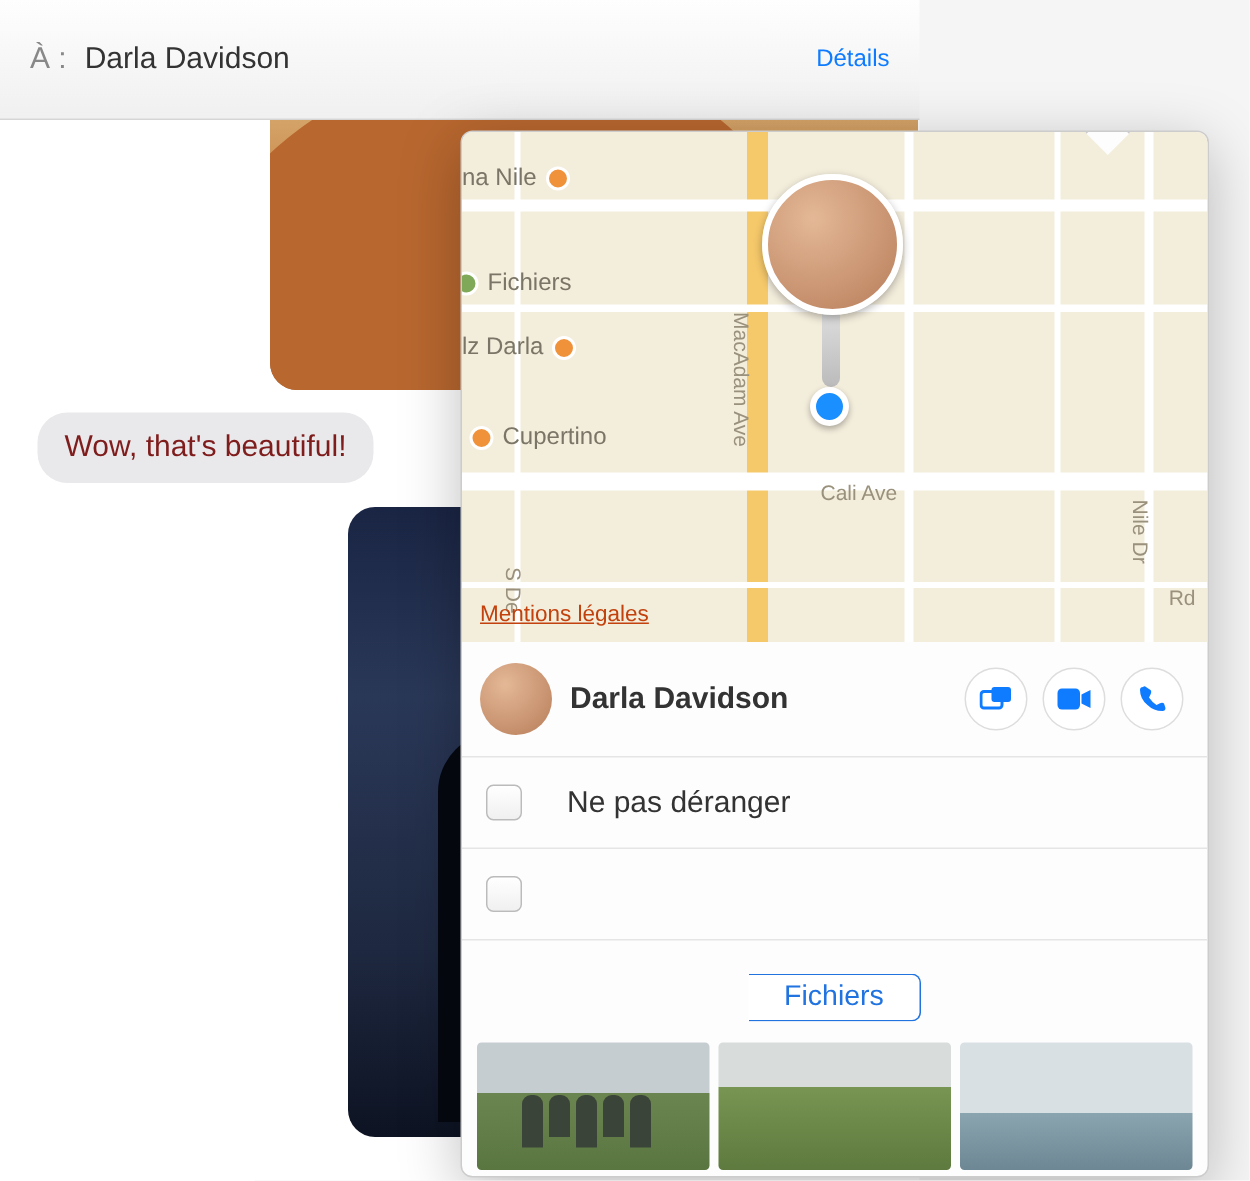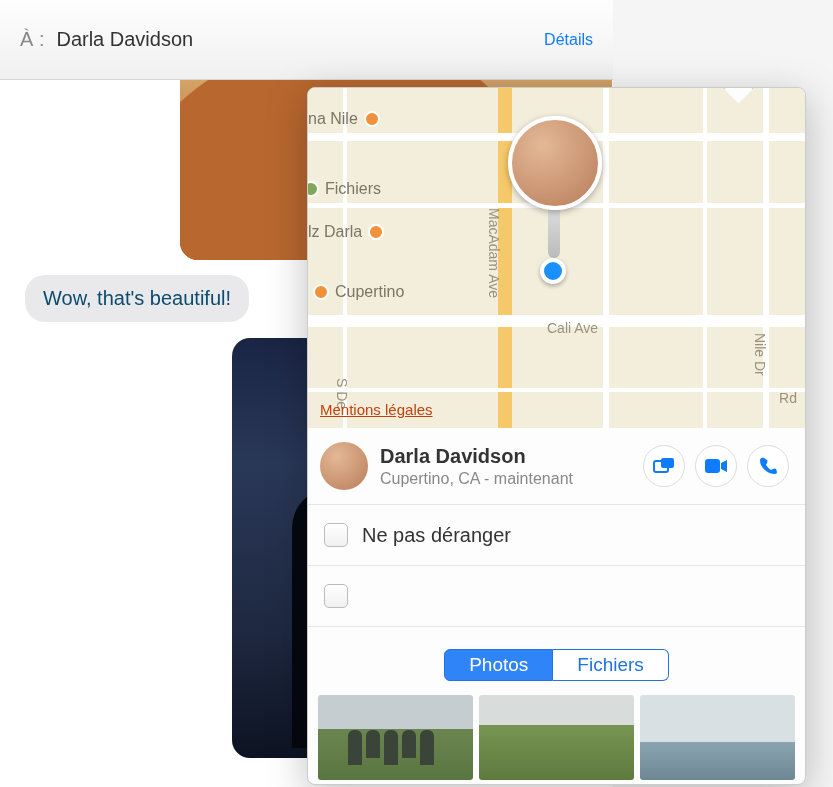--- a/index.html
+++ b/index.html
@@ -71,21 +71,21 @@
       transform: rotate(-10deg);
     }
     .message-bubble {
       position: absolute;
       left: 25px;
       top: 195px;
       background: #e9e9eb;
       padding: 12px 18px;
       border-radius: 20px;
       font-size: 20px;
-      color: #0c4a6e;
+      color: #7f1d1d;
     }
     .image-bubble-2 {
       position: absolute;
       left: 232px;
       top: 258px;
       width: 380px;
       height: 420px;
       background: linear-gradient(to bottom, #1a2544 0%, #2a3858 30%, #1e2840 70%, #0d1322 100%);
       border-radius: 18px;
       overflow: hidden;
@@ -279,20 +279,21 @@
     .checkbox {
       width: 24px;
       height: 24px;
       border: 1px solid #bbb;
       border-radius: 5px;
       background: linear-gradient(to bottom, #fff, #f0f0f0);
     }
     .option-label {
       font-size: 20px;
       color: #333;
+      margin-left: 16px;
     }
     .segmented-control {
       display: flex;
       justify-content: center;
       padding: 22px 0 14px;
     }
     .segment {
       padding: 4px 24px;
       font-size: 19px;
       border: 1px solid #2173e0;
@@ -407,21 +408,20 @@
     <div class="location-pin"></div>
     <div class="pin-dot"></div>
 
     <span class="legal-link">Mentions légales</span>
   </div>
 
   <div class="contact-row">
     <div class="avatar-small"></div>
     <div class="contact-info">
       <div class="contact-title">Darla Davidson</div>
-      <div class="contact-subtitle">Cupertino, CA - maintenant</div>
     </div>
     <div class="action-buttons">
       <div class="action-btn">
         <svg width="22" height="18" viewBox="0 0 22 18">
           <rect x="1" y="4" width="14" height="11" rx="2" fill="none" stroke="#0f7cff" stroke-width="2"></rect>
           <rect x="8" y="1" width="13" height="10" rx="2" fill="#0f7cff"></rect>
         </svg>
       </div>
       <div class="action-btn">
         <svg width="24" height="16" viewBox="0 0 24 16">
@@ -440,21 +440,20 @@
   <div class="option-row">
     <div class="checkbox"></div>
     <span class="option-label">Ne pas déranger</span>
   </div>
 
   <div class="option-row">
     <div class="checkbox"></div>
   </div>
 
   <div class="segmented-control">
-    <div class="segment active">Photos</div>
     <div class="segment">Fichiers</div>
   </div>
 
   <div class="photo-grid">
     <div class="thumb t1">
       <div class="people-shapes">
         <div class="person"></div>
         <div class="person short"></div>
         <div class="person"></div>
         <div class="person short"></div>

